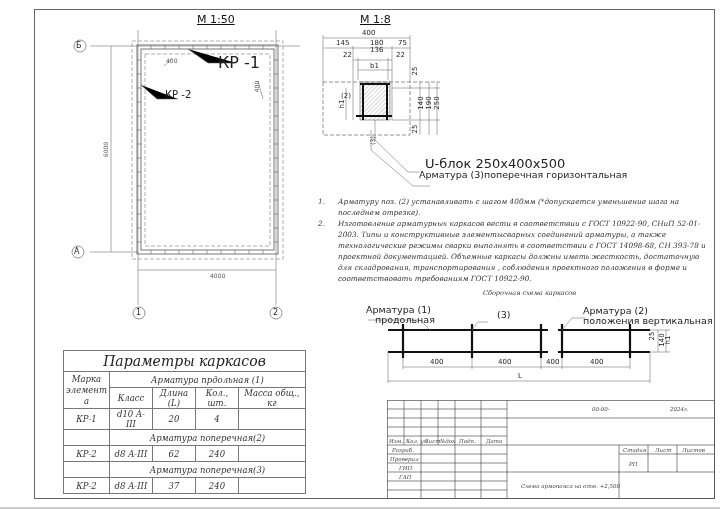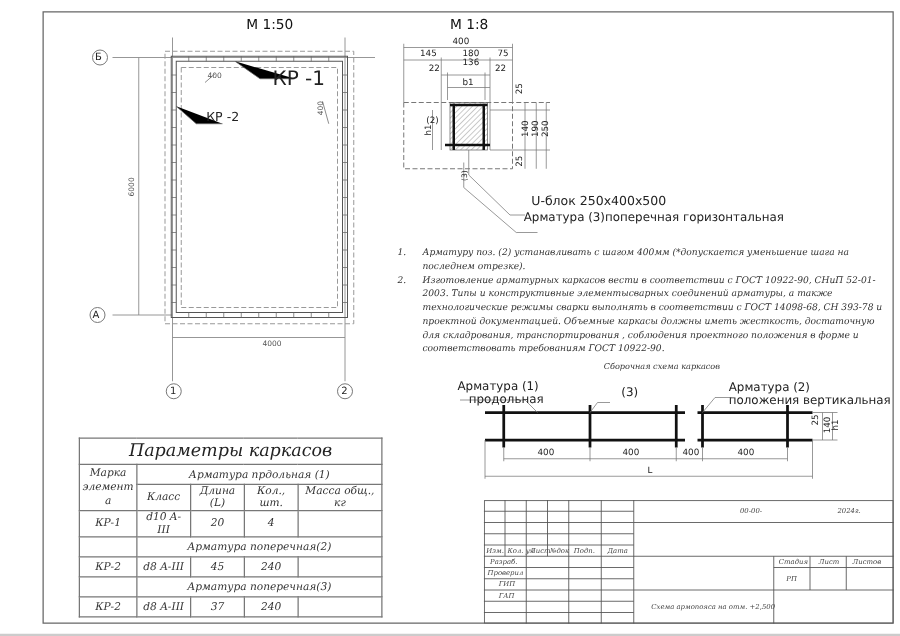--- a/index.html
+++ b/index.html
@@ -1,21 +1,21 @@
 <!DOCTYPE html>
 <html><head>
 <meta charset="utf-8">
 <style>
   html,body{margin:0;padding:0;background:#fff;}
   body{width:720px;height:509px;position:relative;overflow:hidden;font-family:"DejaVu Sans",sans-serif;color:#222;}
   .sheet{position:absolute;left:0;top:0;width:720px;height:509px;border-bottom:2px solid #ccc;box-sizing:border-box;}
   .frame{position:absolute;left:34px;top:9px;width:681px;height:490px;border:1px solid #666;box-sizing:border-box;}
   svg{position:absolute;left:0;top:0;}
   .lbl{position:absolute;white-space:nowrap;}
-  .scale{font-size:11px;color:#111;}
+  .scale{font-size:11px;color:#111;text-decoration:underline;}
   .serif-it{font-family:"DejaVu Serif",serif;font-style:italic;}
   .notes{position:absolute;left:318px;top:196px;width:390px;font-size:7.3px;line-height:11px;color:#333;}
   .notes .item{display:flex;}
   .notes .num{width:20px;flex:none;}
   .ptable{position:absolute;left:63px;top:350px;border-collapse:collapse;font-family:"DejaVu Serif",serif;font-style:italic;font-size:8.5px;color:#333;}
   .ptable td{border:1px solid #777;text-align:center;padding:0 2px;height:15px;}
   .ptable .title{font-size:14px;height:20px;color:#222;}
   .tb{position:absolute;left:387px;top:400px;width:328px;height:99px;}
   .tb .cell{position:absolute;font-family:"DejaVu Serif",serif;font-style:italic;font-size:5.5px;color:#444;white-space:nowrap;}
   .watermark{position:absolute;left:610px;top:470px;font-size:28px;color:rgba(180,180,180,0.55);font-weight:bold;letter-spacing:1px;}
@@ -204,21 +204,21 @@
   <div class="lbl" style="left:396px;top:51px;font-size:7px;">22</div>
   <div class="lbl" style="left:370px;top:62px;font-size:7px;">b1</div>
   <div class="lbl" style="left:338px;top:100px;font-size:7px;transform:rotate(-90deg);">h1</div>
   <div class="lbl" style="left:341px;top:92px;font-size:7px;">(2)</div>
   <div class="lbl" style="left:368px;top:137px;font-size:6px;transform:rotate(-90deg);">(3)</div>
   <div class="lbl" style="left:411px;top:67px;font-size:7px;transform:rotate(-90deg);">25</div>
   <div class="lbl" style="left:414px;top:99px;font-size:7px;transform:rotate(-90deg);">140</div>
   <div class="lbl" style="left:422px;top:99px;font-size:7px;transform:rotate(-90deg);">190</div>
   <div class="lbl" style="left:430px;top:99px;font-size:7px;transform:rotate(-90deg);">250</div>
   <div class="lbl" style="left:411px;top:125px;font-size:7px;transform:rotate(-90deg);">25</div>
-  <div class="lbl" style="left:425px;top:156px;font-size:10px;text-align:center;">U-блок 250х400х500</div>
+  <div class="lbl" style="left:425px;top:156px;font-size:13px;text-align:center;">U-блок 250х400х500</div>
   <div class="lbl" style="left:419px;top:169px;font-size:9.5px;">Арматура (3)поперечная горизонтальная</div>
 
   <div class="notes serif-it">
     <div class="item">
         <span class="num">1.</span>
         <span>Арматуру поз. (2) устанавливать с шагом 400мм (*допускается уменьшение шага на последнем отрезке).</span>
       </div>
     <div class="item">
         <span class="num">2.</span>
         <span>Изготовление арматурных каркасов вести в соответствии с ГОСТ 10922-90, СНиП 52-01-2003. Типы и конструктивные элементысварных соединений арматуры, а также технологические режимы сварки выполнять в соответствии с ГОСТ 14098-68, СН 393-78 и проектной документацией. Объемные каркасы должны иметь жесткость, достаточную для складрования, транспортирования , соблюдения проектного положения в форме и соответствовать требованиям ГОСТ 10922-90.</span>
@@ -262,21 +262,21 @@
       <td>4</td>
       <td></td>
     </tr>
     <tr>
       <td></td>
       <td colspan="4">Арматура поперечная(2)</td>
     </tr>
     <tr>
       <td>КР-2</td>
       <td>d8 A-III</td>
-      <td>45</td>
+      <td>62</td>
       <td>240</td>
       <td></td>
     </tr>
     <tr>
       <td></td>
       <td colspan="4">Арматура поперечная(3)</td>
     </tr>
     <tr>
       <td>КР-2</td>
       <td>d8 A-III</td>

